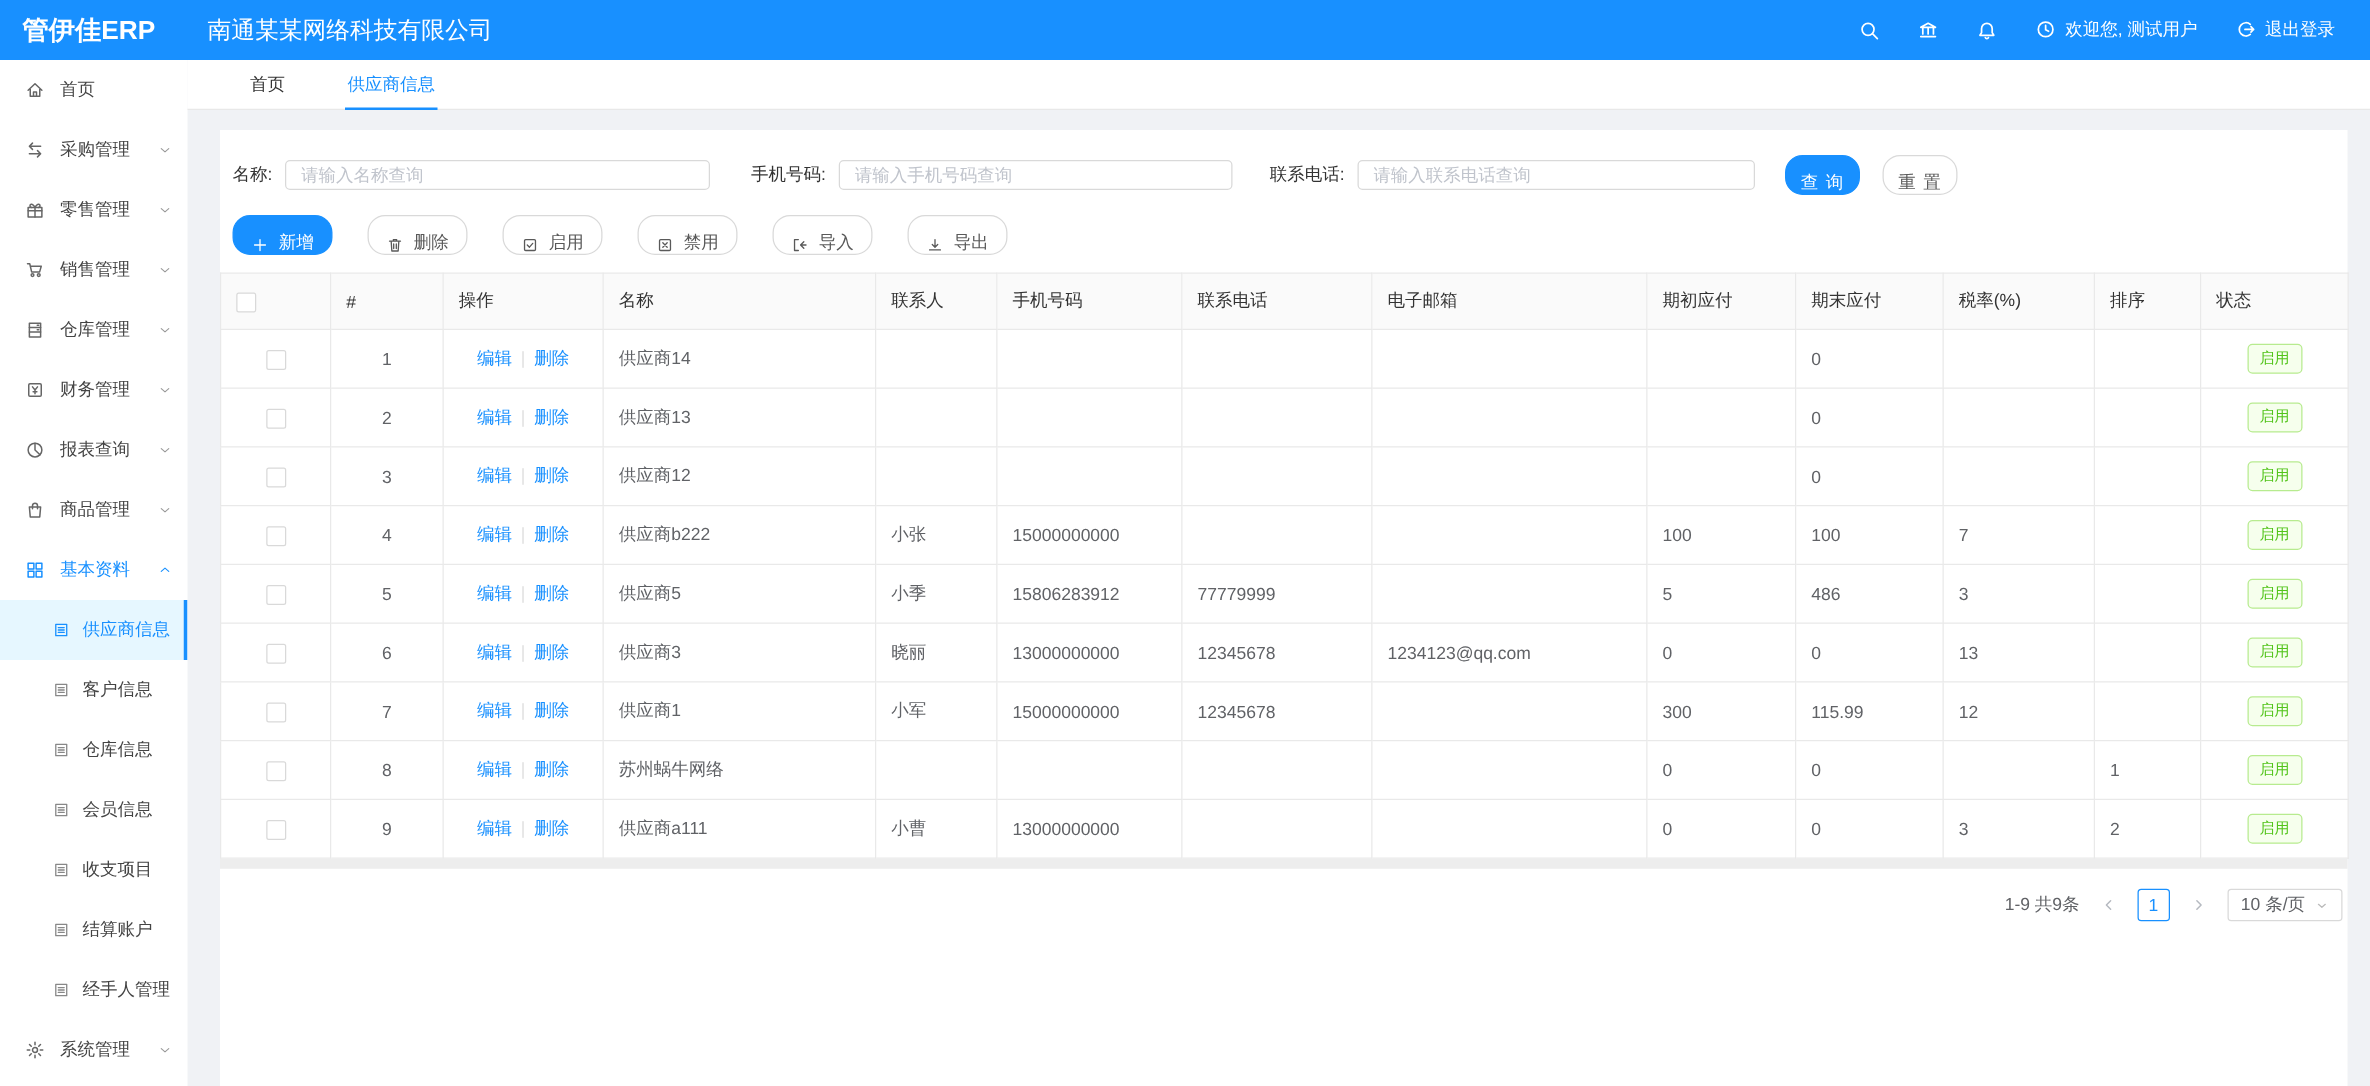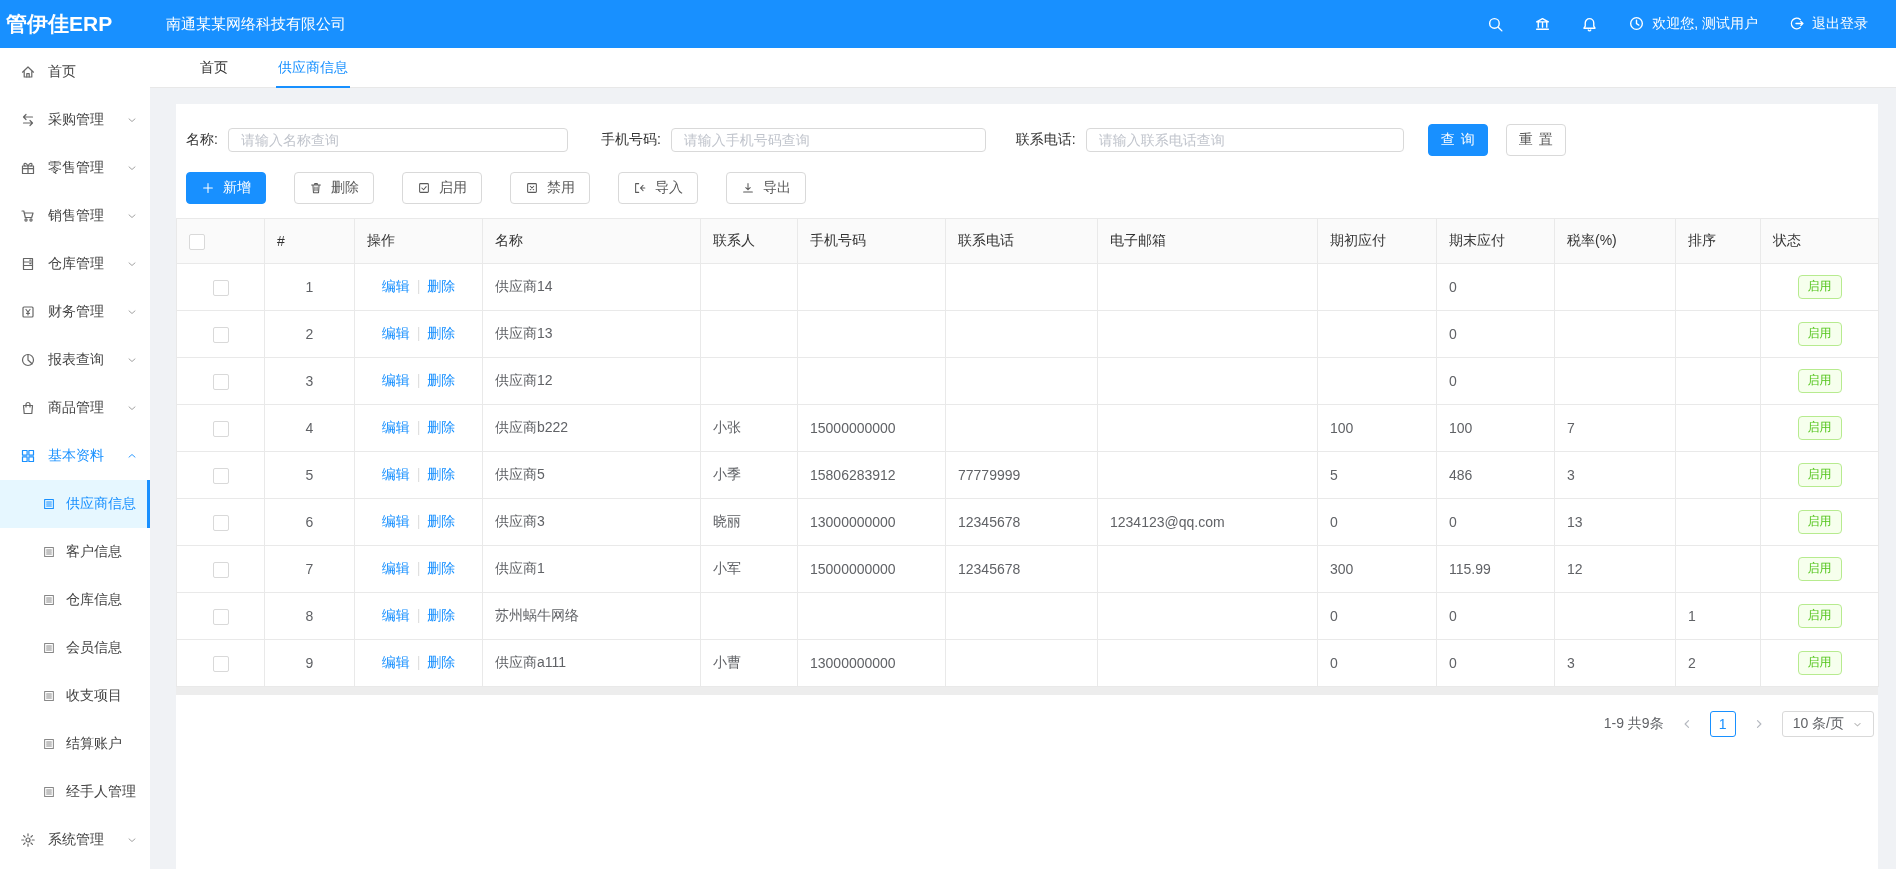--- a/index.html
+++ b/index.html
@@ -3,22 +3,22 @@
 <meta charset="utf-8">
 <style>
   *{margin:0;padding:0;box-sizing:border-box}
   html,body{width:1896px;height:869px;overflow:hidden;background:#f0f2f5;
     font-family:"Liberation Sans","DejaVu Sans",sans-serif;font-size:14px;color:#333}
   .app{display:flex;flex-direction:column;height:100%}
   .svg-ic{width:1em;height:1em;display:block}
 
   
   .topbar{height:48px;background:#1890ff;display:flex;align-items:center;color:#fff;flex:0 0 48px}
-  .logo{width:150px;padding-left:6px;font-size:21px;font-weight:bold;white-space:nowrap}
-  .company{font-size:15px;margin-left:16px}
+  .logo{width:150px;padding-left:18px;font-size:21px;font-weight:bold;white-space:nowrap}
+  .company{font-size:19px;margin-left:16px}
   .topbar-right{margin-left:auto;display:flex;align-items:center;gap:30px;padding-right:28px}
   .tb-ic{font-size:17px;cursor:pointer}
   .tr-group{display:flex;align-items:flex-start;gap:7px;cursor:pointer}
 
   
   .body{flex:1;display:flex;min-height:0}
   .sidebar{width:150px;flex:0 0 150px;background:#fff;overflow:hidden}
   .menu-item{height:48px;display:flex;align-items:center;padding:0 12px 0 20px;color:#444;cursor:pointer}
   .menu-item .mi-icon{font-size:16px;color:#666;margin-right:12px}
   .menu-item .mi-label{flex:1;white-space:nowrap}
@@ -40,22 +40,22 @@
   .card{background:#fff;height:100%}
 
   
   .filter-row{display:flex;align-items:center;padding:20px 0 0 10px}
   .filter-group{display:flex;align-items:center}
   .filter-label{margin-right:10px;white-space:nowrap}
   .filter-input{height:24px;border:1px solid #d9d9d9;border-radius:4px;padding:0 12px;font-size:14px;
     color:#333;outline:none;font-family:inherit}
   .filter-input::placeholder{color:#c0c4cc}
   .gap1{margin-left:33px}.gap2{margin-left:30px}
-  .btn{height:32px;border:1px solid #d9d9d9;border-radius:4px;background:#fff;color:#595959;font-size:14px;
-    display:inline-flex;align-items:center;justify-content:center;cursor:pointer;font-family:inherit;padding:0 14px}
+  .btn{height:32px;border:1px solid #d9d9d9;border-radius:14px;background:#fff;color:#595959;font-size:14px;
+    display:inline-flex;align-items:flex-end;justify-content:center;cursor:pointer;font-family:inherit;padding:0 14px}
   .btn-primary{background:#1890ff;border-color:#1890ff;color:#fff}
   .spaced{letter-spacing:6px;margin-right:-6px}
   .filter-row .btn-primary{margin-left:24px;padding:0 12px}
   .filter-row .btn-reset{margin-left:18px;padding:0 12px}
 
   
   .toolbar{display:flex;align-items:center;gap:28px;padding:16px 0 14px 10px}
   .toolbar .btn{gap:8px}
   .b-ic{font-size:14px}
 

